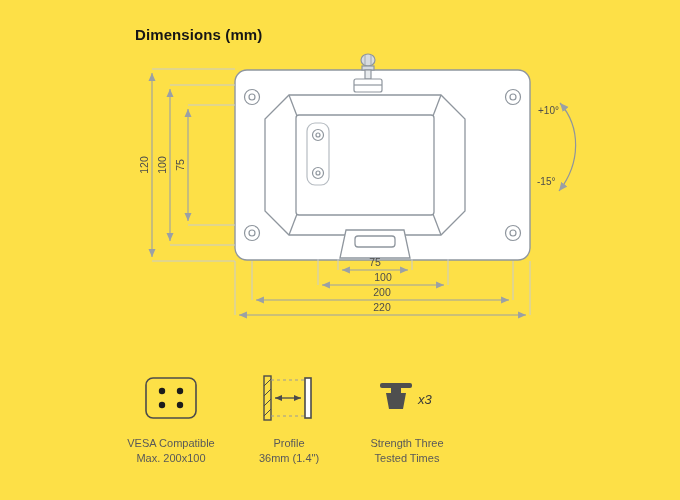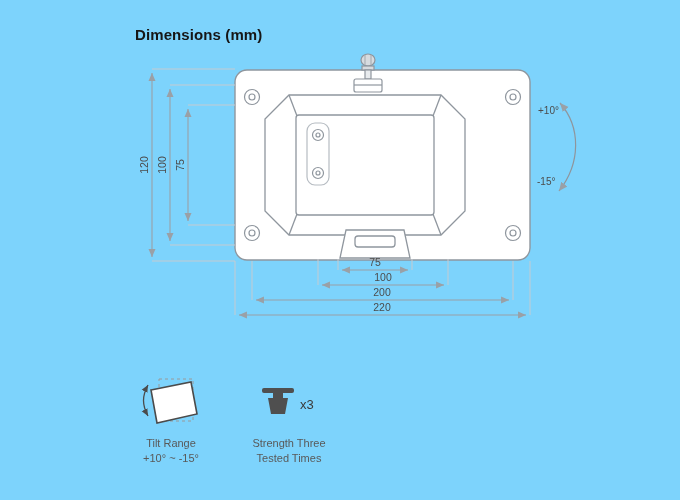--- a/index.html
+++ b/index.html
@@ -3,21 +3,21 @@
 <meta charset="utf-8">
 <style>
   * { margin: 0; padding: 0; box-sizing: border-box; }
   html, body { width: 680px; height: 500px; }
   body {
     background: #ffffff;
     font-family: "Liberation Sans", sans-serif;
     position: relative;
     overflow: hidden;
   }
-  .page { position: absolute; inset: 0; background: #7dd3fc; }
+  .page { position: absolute; inset: 0; background: #fde047; }
   .title {
     position: absolute;
     left: 135px;
     top: 26px;
     font-size: 15px;
     font-weight: 700;
     color: #161616;
     letter-spacing: 0.1px;
   }
   .diagram { position: absolute; left: 60px; top: 45px; }
@@ -45,23 +45,24 @@
   }
   .feature {
     width: 110px;
     display: flex;
     flex-direction: column;
     align-items: center;
   }
   .icon-box {
     height: 56px;
     display: flex;
-    align-items: flex-end;
+    align-items: center;
     justify-content: center;
     margin-bottom: 10px;
+    font-style: italic;
   }
   .cap {
     font-size: 11px;
     color: #595959;
     line-height: 15px;
     text-align: center;
     white-space: nowrap;
   }
 </style>
 </head>
@@ -178,33 +179,52 @@
 
     <g>
       <path d="M500,58 C521,82 521,118 499,146" stroke="#8f959c" stroke-width="1.2" fill="none" marker-start="url(#arrGray)" marker-end="url(#arrGray)"></path>
       <text class="tilt" x="478" y="69">+10°</text>
       <text class="tilt" x="477" y="140">-15°</text>
     </g>
   </svg>
 
   <div class="features">
 
-
-
     <div class="feature">
       <div class="icon-box">
-        <svg width="60" height="50" viewBox="0 0 60 50">
-          <rect x="18" y="3" width="34" height="42" fill="none" stroke="#9a9a9a" stroke-width="1" stroke-dasharray="3,3"></rect>
-          <polygon points="10,14 50,6 56,38 16,47" fill="#ffffff" stroke="#4b4b4b" stroke-width="1.6"></polygon>
-          <path d="M7,9 C1,20 1,29 7,40" fill="none" stroke="#4b4b4b" stroke-width="1.3" marker-start="url(#arrDark)" marker-end="url(#arrDark)"></path>
+        <svg width="56" height="46" viewBox="0 0 56 46">
+          <rect x="3" y="3" width="50" height="40" rx="7" fill="none" stroke="#4b4b4b" stroke-width="1.6"></rect>
+          <circle cx="19" cy="16" r="3.2" fill="#1c1c1c"></circle>
+          <circle cx="37" cy="16" r="3.2" fill="#1c1c1c"></circle>
+          <circle cx="19" cy="30" r="3.2" fill="#1c1c1c"></circle>
+          <circle cx="37" cy="30" r="3.2" fill="#1c1c1c"></circle>
         </svg>
       </div>
-      <div class="cap">Tilt Range</div>
-      <div class="cap">+10° ~ -15°</div>
+      <div class="cap">VESA Compatible</div>
+      <div class="cap">Max. 200x100</div>
     </div>
+
+    <div class="feature">
+      <div class="icon-box">
+        <svg width="56" height="50" viewBox="0 0 56 50">
+          <rect x="3" y="3" width="7" height="44" fill="none" stroke="#4b4b4b" stroke-width="1.4"></rect>
+          <line x1="3" y1="13" x2="10" y2="6" stroke="#4b4b4b" stroke-width="1"></line>
+          <line x1="3" y1="23" x2="10" y2="16" stroke="#4b4b4b" stroke-width="1"></line>
+          <line x1="3" y1="33" x2="10" y2="26" stroke="#4b4b4b" stroke-width="1"></line>
+          <line x1="3" y1="43" x2="10" y2="36" stroke="#4b4b4b" stroke-width="1"></line>
+          <line x1="10" y1="7" x2="44" y2="7" stroke="#9a9a9a" stroke-width="1" stroke-dasharray="3,3"></line>
+          <line x1="10" y1="43" x2="44" y2="43" stroke="#9a9a9a" stroke-width="1" stroke-dasharray="3,3"></line>
+          <rect x="44" y="5" width="6" height="40" fill="#ffffff" stroke="#4b4b4b" stroke-width="1.6"></rect>
+          <line x1="14" y1="25" x2="40" y2="25" stroke="#4b4b4b" stroke-width="1.3" marker-start="url(#arrDark)" marker-end="url(#arrDark)"></line>
+        </svg>
+      </div>
+      <div class="cap">Profile</div>
+      <div class="cap">36mm (1.4")</div>
+    </div>
+
 
     <div class="feature">
       <div class="icon-box">
         <svg width="62" height="46" viewBox="0 0 62 46">
           <rect x="4" y="8" width="32" height="5" rx="2" fill="#4f4f4f"></rect>
           <rect x="15" y="13" width="10" height="5" fill="#4f4f4f"></rect>
           <path d="M10,18 L30,18 L27,34 L13,34 Z" fill="#4f4f4f"></path>
           <text class="badge" x="42" y="29">x3</text>
         </svg>
       </div>

